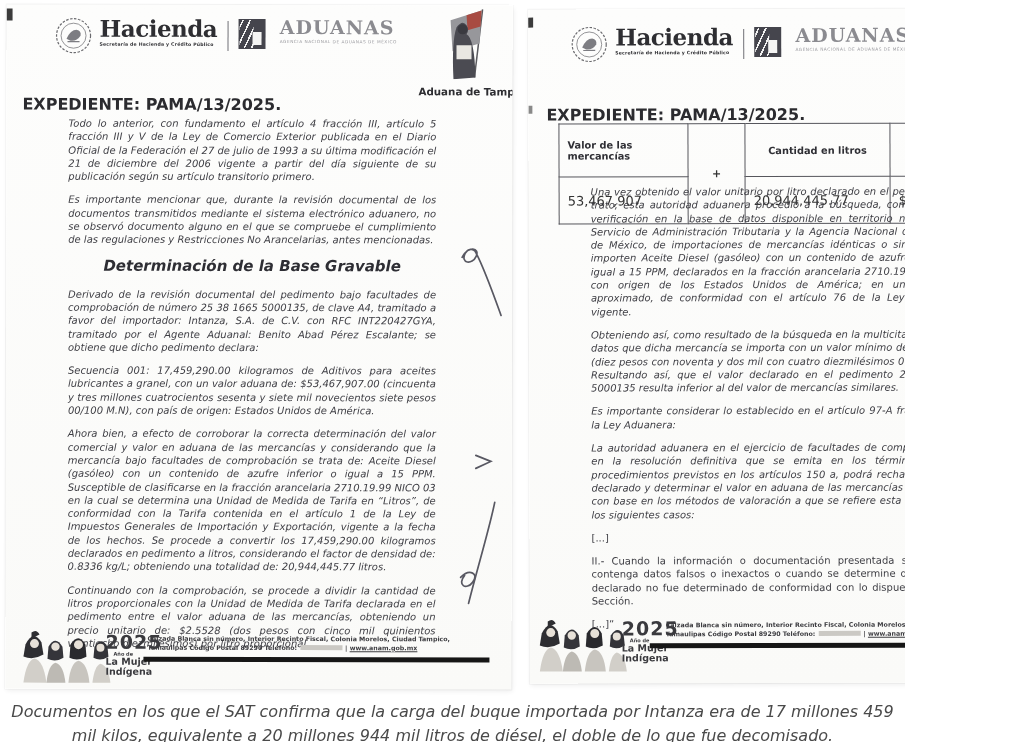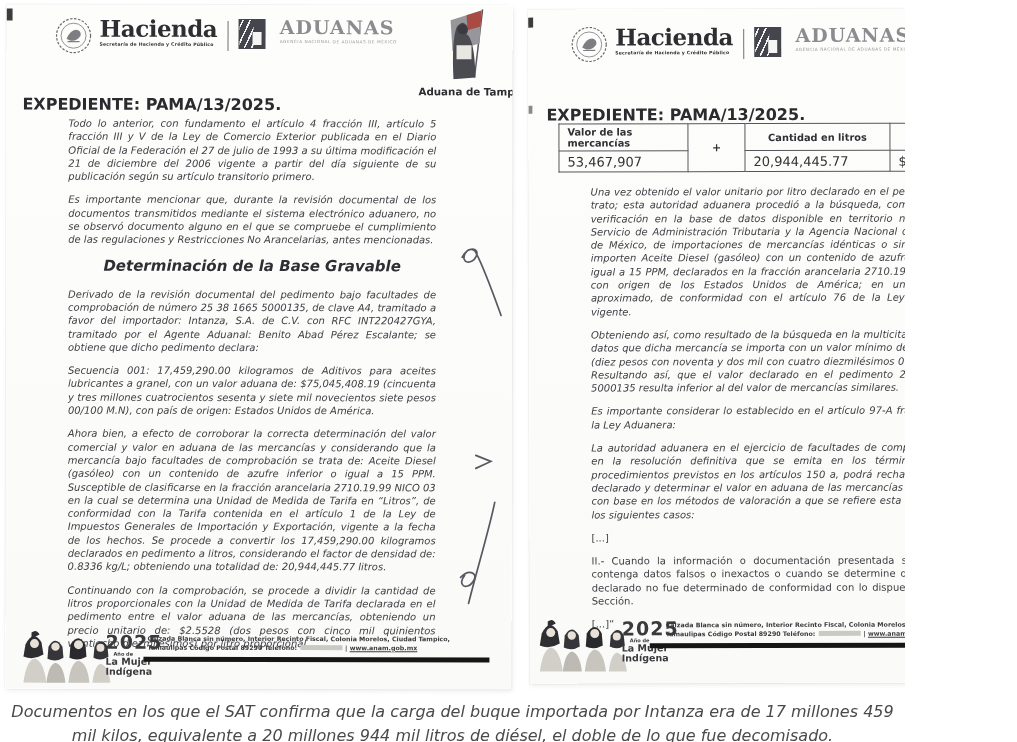--- a/index.html
+++ b/index.html
@@ -42,21 +42,21 @@
   .page-left .body{left:62px;top:112px;width:368px;}
   .page-right .body{left:62px;top:176px;width:372px;}
   .body p{margin:0 0 10px;text-align:justify;font-style:italic;font-size:10px;
           line-height:13.3px;color:#3e3e44;}
   .body p.rm{font-style:normal;}
   .bg-head{text-align:center;font-size:15px;font-style:italic;font-weight:bold;
            margin:3px 0 13px;color:#2e2e34;}
 
   
   .doc-table{border-collapse:collapse;position:absolute;left:30px;top:114px;}
-  .doc-table td{border:1.3px solid #56565c;color:#333;padding:2px 8px;font-size:9.6px;}
+  .doc-table td{border:1.3px solid #56565c;color:#333;padding:15px 8px;font-size:9.6px;}
   .doc-table .th{font-weight:bold;font-size:9.8px;color:#2f2f35;}
   .doc-table .c1{width:112px;}
   .doc-table .op{width:40px;text-align:center;font-size:11px;font-weight:bold;}
   .doc-table .c2{width:128px;text-align:center;}
   .doc-table .c3{width:100px;text-align:center;}
   .doc-table .val{text-align:left;font-size:13px;height:16px;}
 
   
   .footer{position:absolute;left:0;right:0;height:64px;}
   .page-left .footer{bottom:2px;}
@@ -131,21 +131,21 @@
       <div class="flag-cap">Aduana de Tampico</div>
     </div>
 
     <div class="exp">EXPEDIENTE: PAMA/13/2025.</div>
 
     <div class="body">
       <p>Todo lo anterior, con fundamento el artículo 4 fracción III, artículo 5 fracción III y V de la Ley de Comercio Exterior publicada en el Diario Oficial de la Federación el 27 de julio de 1993 a su última modificación el 21 de diciembre del 2006 vigente a partir del día siguiente de su publicación según su artículo transitorio primero.</p>
       <p>Es importante mencionar que, durante la revisión documental de los documentos transmitidos mediante el sistema electrónico aduanero, no se observó documento alguno en el que se compruebe el cumplimiento de las regulaciones y Restricciones No Arancelarias, antes mencionadas.</p>
       <h3 class="bg-head">Determinación de la Base Gravable</h3>
       <p>Derivado de la revisión documental del pedimento bajo facultades de comprobación de número 25 38 1665 5000135, de clave A4, tramitado a favor del importador: Intanza, S.A. de C.V. con RFC INT220427GYA, tramitado por el Agente Aduanal: Benito Abad Pérez Escalante; se obtiene que dicho pedimento declara:</p>
-      <p>Secuencia 001: 17,459,290.00 kilogramos de Aditivos para aceites lubricantes a granel, con un valor aduana de: $75,045,408.19 (cincuenta y tres millones cuatrocientos sesenta y siete mil novecientos siete pesos 00/100 M.N), con país de origen: Estados Unidos de América.</p>
+      <p>Secuencia 001: 17,459,290.00 kilogramos de Aditivos para aceites lubricantes a granel, con un valor aduana de: $53,467,907.00 (cincuenta y tres millones cuatrocientos sesenta y siete mil novecientos siete pesos 00/100 M.N), con país de origen: Estados Unidos de América.</p>
       <p>Ahora bien, a efecto de corroborar la correcta determinación del valor comercial y valor en aduana de las mercancías y considerando que la mercancía bajo facultades de comprobación se trata de: Aceite Diesel (gasóleo) con un contenido de azufre inferior o igual a 15 PPM. Susceptible de clasificarse en la fracción arancelaria 2710.19.99 NICO 03 en la cual se determina una Unidad de Medida de Tarifa en “Litros”, de conformidad con la Tarifa contenida en el artículo 1 de la Ley de Impuestos Generales de Importación y Exportación, vigente a la fecha de los hechos. Se procede a convertir los 17,459,290.00 kilogramos declarados en pedimento a litros, considerando el factor de densidad de: 0.8336 kg/L; obteniendo una totalidad de: 20,944,445.77 litros.</p>
       <p>Continuando con la comprobación, se procede a dividir la cantidad de litros proporcionales con la Unidad de Medida de Tarifa declarada en el pedimento entre el valor aduana de las mercancías, obteniendo un precio unitario de: $2.5528 (dos pesos con cinco mil quinientos veintiocho diezmilésimos) por litro proporcional.</p>
     </div>
 
     <svg class="ink" width="506" height="684" viewBox="0 0 506 684">
       <g fill="none" stroke="#3c3c48" stroke-width="1.7" opacity="0.85" stroke-linecap="round">
         <path d="M456 252 c6,-12 18,-10 14,-1 c-4,9 -16,7 -11,-3 c3,-5 8,-5 10,-2 c8,14 18,42 26,64"></path>
         <path d="M470 450 l15 6 l-15 7"></path>
         <path d="M489 497 C484 522 472 562 463 598"></path>
         <path d="M455 572 c9,-9 19,-4 12,5 c-6,8 -16,3 -8,-7"></path>

